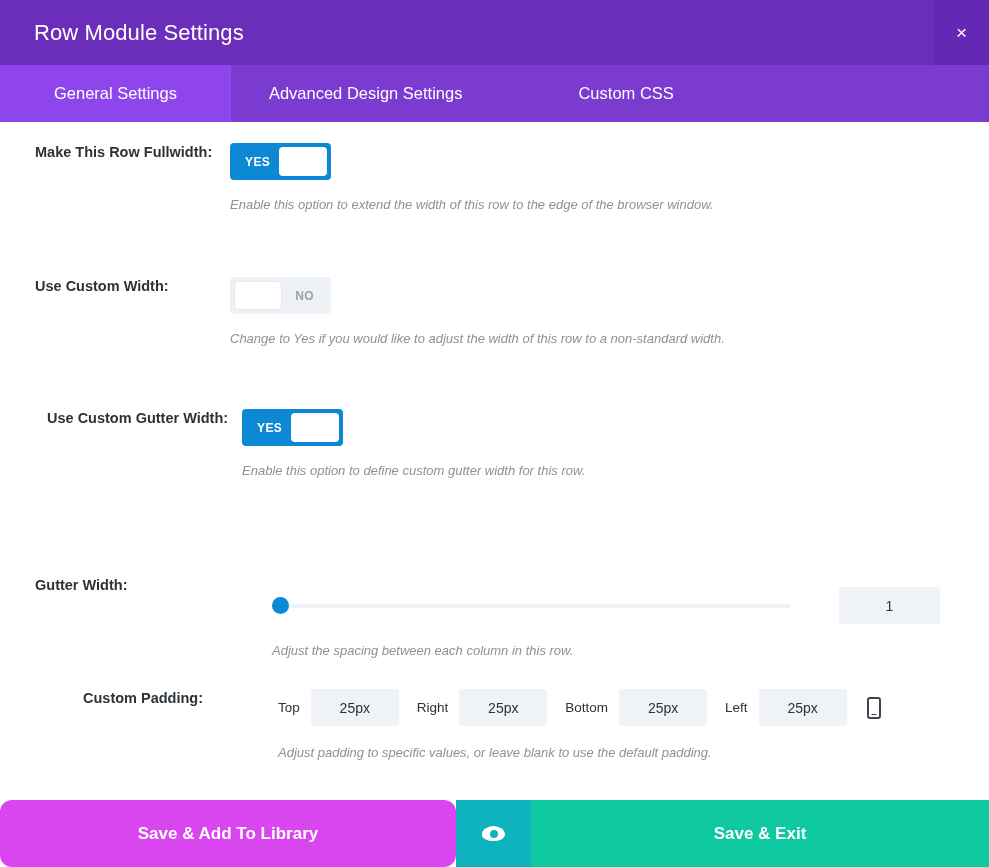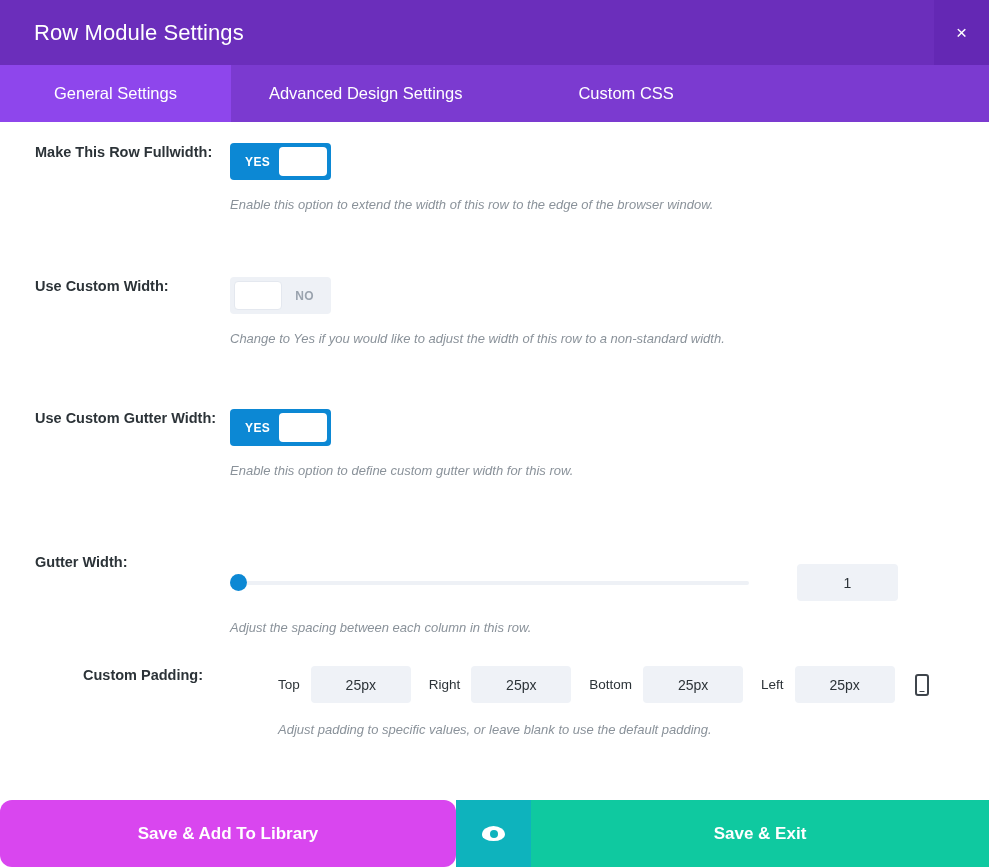--- a/index.html
+++ b/index.html
@@ -182,21 +182,21 @@
   .padding-row {
     display: flex;
     align-items: center;
   }
   .pad-label {
     color: #2c3338;
     font-size: 13.5px;
     margin-right: 11px;
   }
   .pad-input {
-    width: 100px;
+    width: 88px;
     height: 37px;
     background: #eff2f7;
     border-radius: 4px;
     display: flex;
     align-items: center;
     justify-content: center;
     color: #2c3338;
     font-size: 14px;
     margin-right: 18px;
     cursor: text;
@@ -301,32 +301,32 @@
       <div class="row-label">Use Custom Width:</div>
       <div class="row-control">
         <div class="toggle off">
           <span class="tlabel">NO</span>
           <span class="knob"></span>
         </div>
         <div class="row-desc" style="margin-top:17px;">Change to Yes if you would like to adjust the width of this row to a non-standard width.</div>
       </div>
     </div>
 
-    <div class="setting-row" style="margin-top:62px;">
+    <div class="setting-row" style="margin-top:62px;margin-left:12px;">
       <div class="row-label">Use Custom Gutter Width:</div>
       <div class="row-control">
         <div class="toggle on">
           <span class="tlabel">YES</span>
           <span class="knob"></span>
         </div>
         <div class="row-desc" style="margin-top:17px;">Enable this option to define custom gutter width for this row.</div>
       </div>
     </div>
 
-    <div class="setting-row" style="margin-top:74px;">
+    <div class="setting-row" style="margin-top:97px;gap:42px;">
       <div class="row-label">Gutter Width:</div>
       <div class="row-control">
         <div class="slider-wrap" style="margin-top:11px;">
           <div class="slider-track">
             <div class="slider-handle"></div>
           </div>
           <div class="slider-value">1</div>
         </div>
         <div class="row-desc" style="margin-top:19px;">Adjust the spacing between each column in this row.</div>
       </div>

